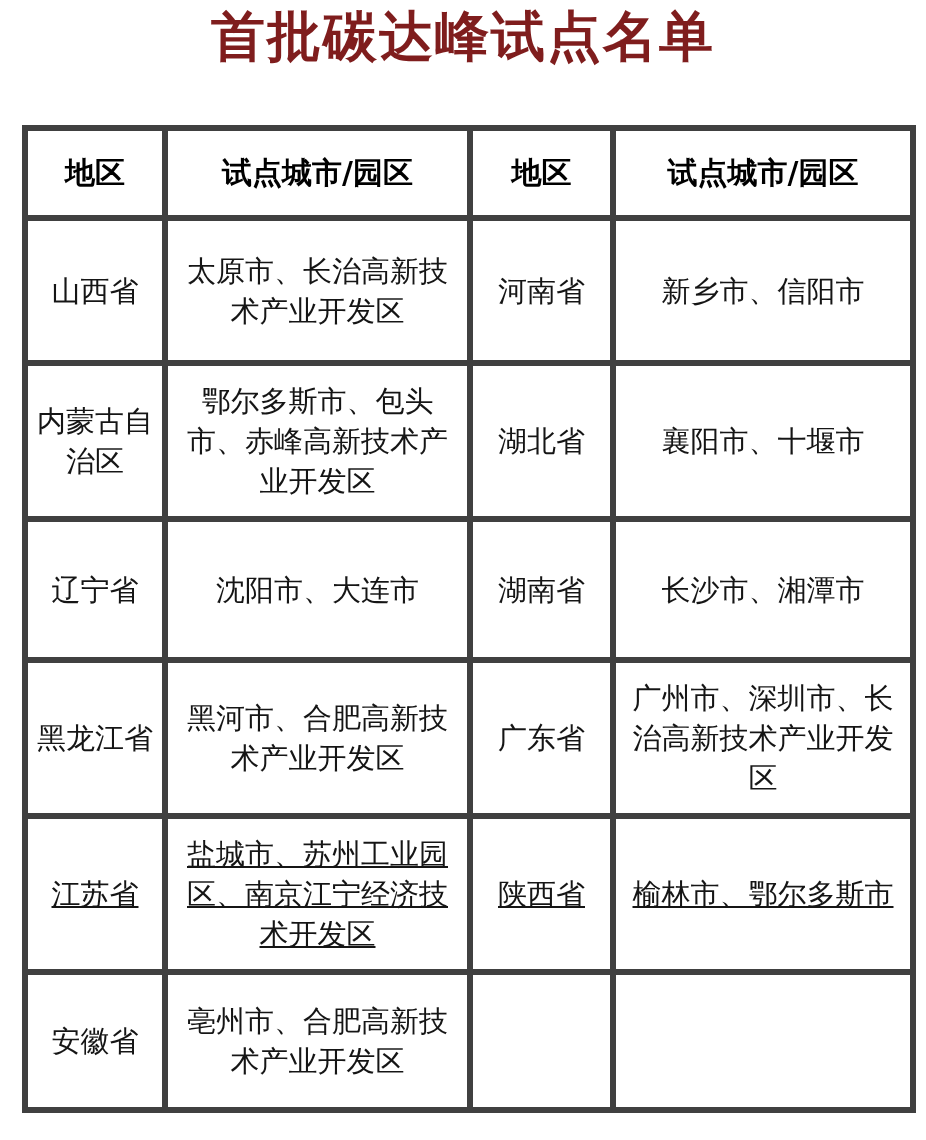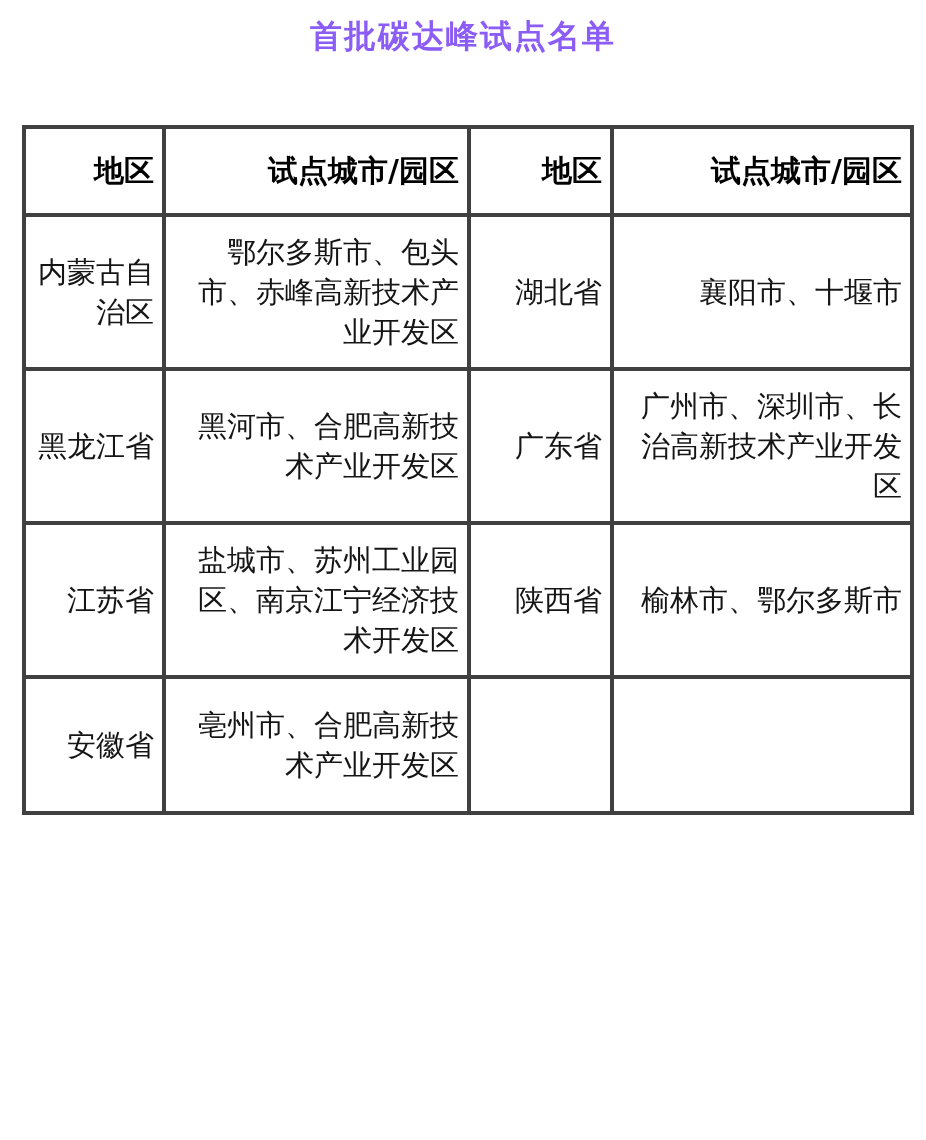--- a/index.html
+++ b/index.html
@@ -16,38 +16,38 @@
     overflow: hidden;
   }
   .doc-title {
     position: absolute;
     top: 10px;
     left: 0;
     width: 926px;
     text-align: center;
     font-family: "DejaVu Serif", "Liberation Serif", serif;
     font-weight: bold;
-    font-size: 32px;
+    font-size: 54px;
     line-height: 52px;
     letter-spacing: 2px;
-    color: #8b5cf6;
+    color: #7f1d1d;
   }
   table.pilot-table {
     position: absolute;
     left: 22px;
     top: 125px;
     width: 888px;
     border-collapse: collapse;
     table-layout: fixed;
     border: 3px solid #000000;
   }
   .pilot-table th,
   .pilot-table td {
-    border: 4px solid #404040;
-    text-align: right;
+    border: 6px solid #404040;
+    text-align: center;
     vertical-align: middle;
     padding: 15px 8px;
     overflow: hidden;
   }
   .pilot-table th {
     font-family: "DejaVu Sans", "Liberation Sans", sans-serif;
     font-weight: bold;
     font-size: 30px;
     height: 54px;
     color: #000000;
@@ -60,21 +60,21 @@
   }
   col.c-region1 { width: 140px; }
   col.c-pilots1 { width: 305px; }
   col.c-region2 { width: 143px; }
   col.c-pilots2 { width: 300px; }
   tr.r0 td { height: 108px; }
   tr.r1 td { height: 109px; }
   tr.r2 td { height: 117px; }
   tr.r3 td { height: 105px; }
   tr.r4 td { height: 114px; }
-  tr.r5 td { height: 114px; }
+  tr.r5 td { height: 114px; text-decoration: underline; }
   tr.r6 td { height: 103px; }
   tr.r7 td { height: 102px; }
 </style>
 </head>
 <body>
 
 <div class="page">
 
   <div class="doc-title">首批碳达峰试点名单</div>
 
@@ -87,25 +87,37 @@
     </colgroup>
     <thead>
       <tr>
         <th>地区</th>
         <th>试点城市/园区</th>
         <th>地区</th>
         <th>试点城市/园区</th>
       </tr>
     </thead>
     <tbody>
+      <tr class="r1">
+        <td>山西省</td>
+        <td>太原市、长治高新技术产业开发区</td>
+        <td>河南省</td>
+        <td>新乡市、信阳市</td>
+      </tr>
       <tr class="r2">
         <td>内蒙古自治区</td>
         <td>鄂尔多斯市、包头市、赤峰高新技术产业开发区</td>
         <td>湖北省</td>
         <td>襄阳市、十堰市</td>
+      </tr>
+      <tr class="r3">
+        <td>辽宁省</td>
+        <td>沈阳市、大连市</td>
+        <td>湖南省</td>
+        <td>长沙市、湘潭市</td>
       </tr>
       <tr class="r4">
         <td>黑龙江省</td>
         <td>黑河市、合肥高新技术产业开发区</td>
         <td>广东省</td>
         <td>广州市、深圳市、长治高新技术产业开发区</td>
       </tr>
       <tr class="r5">
         <td>江苏省</td>
         <td>盐城市、苏州工业园区、南京江宁经济技术开发区</td>

